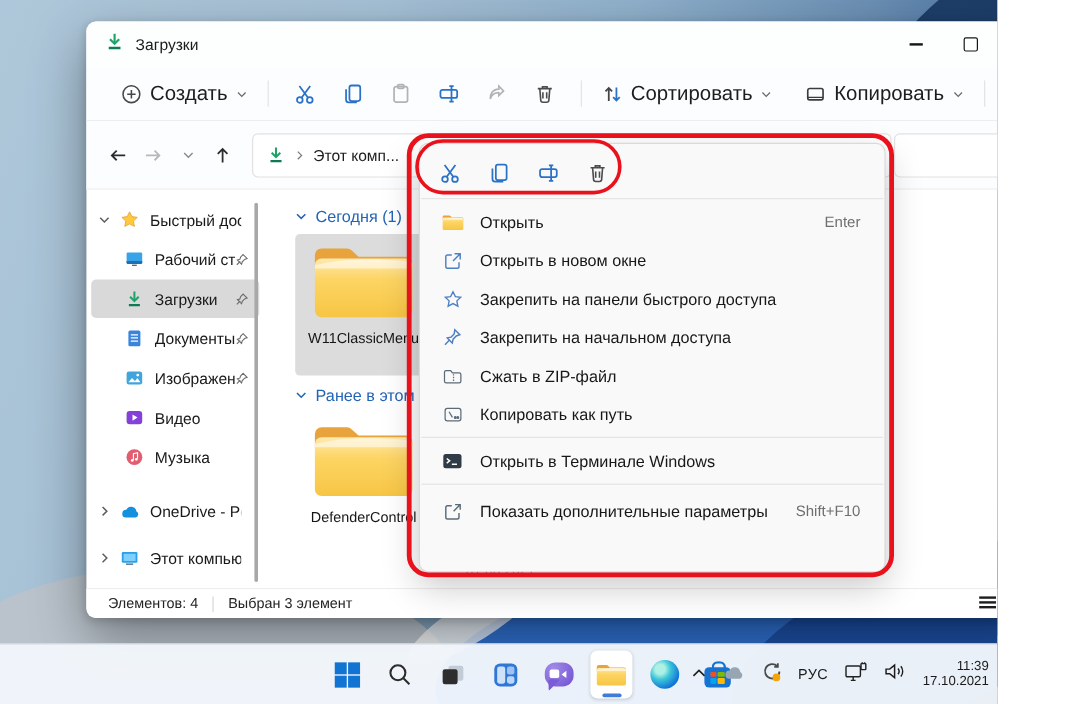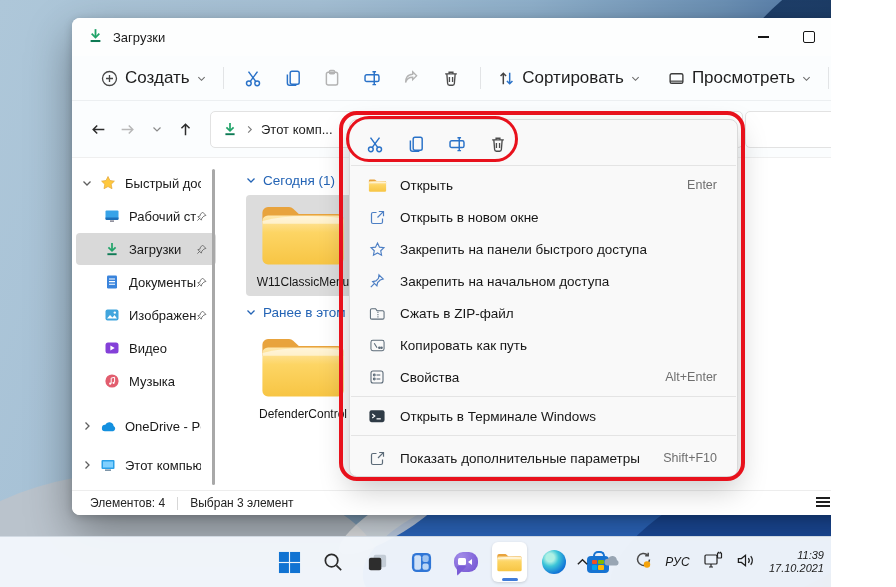--- a/index.html
+++ b/index.html
@@ -42,21 +42,21 @@
   .srow .sic{width:20px;display:flex;justify-content:center;flex:none;margin-right:7px;}
   .srow.child{padding-left:26px;}
   .srow.sel{background:#d9d9d9;}
   .slabel{white-space:nowrap;overflow:hidden;max-width:76px;}
   .pin{margin-left:auto;margin-right:9px;flex:none;display:flex;}
   .gap1{margin-top:13px;} .gap2{margin-top:7px;}
   .sscroll{position:absolute;right:13px;top:12px;bottom:6px;width:3px;background:#a8a8a8;border-radius:2px;}
 
   .content{flex:1;position:relative;padding:13px 0 0 18px;box-sizing:border-box;}
   .ghead{display:flex;align-items:center;gap:7px;color:#2464b5;font-size:13.5px;height:20px;}
-  .tile{width:114px;border-radius:4px;margin:5px 0 4px 0;padding:5px 2px 7px;text-align:center;box-sizing:border-box;}
+  .tile{width:114px;border-radius:4px;margin:5px 0 4px 0;padding:5px 2px 24px;text-align:center;box-sizing:border-box;}
   .tile.sel{background:#dcdcdc;}
   .tile svg{display:block;margin:0 auto;}
   .tlabel{font-size:12px;color:#161616;margin-top:5px;white-space:nowrap;}
   .g2{margin-top:6px;}
   .ghost{position:absolute;left:270px;top:437px;width:150px;text-align:center;font-size:11.5px;color:#3c3c3c;line-height:14px;z-index:5;}
   .ctrack{position:absolute;right:0;top:0;bottom:0;width:9px;background:#f4f4f4;}
   .cthumb{position:absolute;right:3px;top:12px;width:3px;height:178px;background:#8f8f8f;border-radius:2px;}
 
   .statusbar{position:absolute;left:0;right:0;bottom:0;height:24px;border-top:1px solid #ededed;background:#fff;border-radius:0 0 8px 8px;display:flex;align-items:center;padding-left:18px;font-size:12px;color:#242424;gap:12px;}
   .sdiv{width:1px;height:13px;background:#d7d7d7;}
@@ -76,21 +76,21 @@
   .mi{height:32px;display:flex;align-items:center;padding:0 20px 0 17px;font-size:13.5px;color:#171717;}
   .mi.tall{height:38px;}
   .mi .ic{width:20px;display:flex;justify-content:center;flex:none;margin-right:13px;}
   .mi .sc{margin-left:auto;color:#6f6f6f;font-size:12.5px;}
 
   
   .red-outer{position:absolute;left:339px;top:111px;width:406px;height:370px;border:4px solid #e8111c;border-radius:18px;z-index:30;pointer-events:none;box-sizing:border-box;}
   .red-inner{position:absolute;left:346px;top:116px;width:172px;height:46px;border:3px solid #e8111c;border-radius:23px;z-index:31;pointer-events:none;box-sizing:border-box;}
 
   
-  .taskbar{position:absolute;left:0;right:0;bottom:0;height:50px;background:rgba(242,246,251,.97);border-top:1px solid rgba(120,140,160,.25);z-index:40;font-style:italic;}
+  .taskbar{position:absolute;left:0;right:0;bottom:0;height:50px;background:rgba(242,246,251,.97);border-top:1px solid rgba(120,140,160,.25);z-index:40;}
   .tcenter{position:absolute;left:272px;top:5px;display:flex;gap:9px;align-items:center;}
   .tapp{width:35px;height:40px;display:flex;align-items:center;justify-content:center;border-radius:6px;position:relative;}
   .tapp.active{background:#fff;box-shadow:0 1px 3px rgba(0,0,0,.15);}
   .tapp.active .ind{position:absolute;bottom:1px;left:50%;transform:translateX(-50%);width:16px;height:3px;border-radius:2px;background:#3f7bd9;}
   .edge-ic{width:24px;height:24px;border-radius:50%;background:radial-gradient(circle at 34% 32%,#aef0e4 0 18%,#3dc6d8 38%,#1276d8 72%,#0a50a8 100%);}
   .store-ic{position:relative;width:22px;height:17px;background:#1673d2;border-radius:4px;margin-top:5px;}
   .store-ic::before{content:"";position:absolute;left:6px;top:-5px;width:8px;height:8px;border:2px solid #1673d2;border-bottom:none;border-radius:5px 5px 0 0;}
   .store-grid{position:absolute;left:5px;top:3.5px;width:12px;height:10px;display:grid;grid-template-columns:1fr 1fr;gap:1.5px;}
   .store-grid i{border-radius:1px;}
   .sg1{background:#f25022;}.sg2{background:#7fba00;}.sg3{background:#00a4ef;}.sg4{background:#ffb900;}
@@ -223,21 +223,21 @@
         <span>Сортировать</span>
         <svg width="9" height="9" viewBox="0 0 10 10">
             <path d="M1.5 3.5 5 7l3.5-3.5" fill="none" stroke="#6a6a6a" stroke-width="1.2"></path>
           </svg>
       </div>
       <div class="tbtn" style="margin-left:14px">
         <svg width="17" height="17" viewBox="0 0 16 16">
             <rect x="2" y="3.5" width="12" height="9" rx="1.5" fill="none" stroke="#3c3c3c" stroke-width="1.3"></rect>
             <path d="M2 10.5h12" stroke="#3c3c3c" stroke-width="1.1"></path>
           </svg>
-        <span>Просмотреть</span>
+        <span>Копировать</span>
         <svg width="9" height="9" viewBox="0 0 10 10">
             <path d="M1.5 3.5 5 7l3.5-3.5" fill="none" stroke="#6a6a6a" stroke-width="1.2"></path>
           </svg>
       </div>
       <span class="tdiv"></span>
       <div class="dots">
           <i></i>
           <i></i>
           <i></i>
         </div>
@@ -555,35 +555,20 @@
             <g stroke="#5c6b78" stroke-width="1.1" fill="none">
               <rect x="2" y="2.5" width="14" height="11" rx="2"></rect>
               <path d="M5.5 5.5l3 5"></path>
               <circle cx="11" cy="10.5" r=".8" fill="#5c6b78"></circle>
               <circle cx="13.3" cy="10.5" r=".8" fill="#5c6b78"></circle>
             </g>
           </svg>
         </span>
       <span>Копировать как путь</span>
     </div>
-    <div class="mi">
-      <span class="ic">
-          <svg width="16" height="16" viewBox="0 0 16 16">
-            <g stroke="#5c6b78" stroke-width="1.1" fill="none">
-              <rect x="2" y="2" width="12" height="12" rx="2"></rect>
-              <circle cx="5.3" cy="6" r=".9"></circle>
-              <path d="M7.5 6h3.8"></path>
-              <circle cx="5.3" cy="10" r=".9"></circle>
-              <path d="M7.5 10h3.8"></path>
-            </g>
-          </svg>
-        </span>
-      <span>Свойства</span>
-      <span class="sc">Alt+Enter</span>
-    </div>
     <div class="csep"></div>
     <div class="mi">
       <span class="ic">
           <svg width="18" height="16" viewBox="0 0 19 16">
             <rect x="1.5" y="2" width="16" height="12.5" rx="2.2" fill="#2f3b46"></rect>
             <path d="M4.5 6l2.6 2-2.6 2" fill="none" stroke="#fff" stroke-width="1.3"></path>
             <path d="M9 11h4.5" stroke="#fff" stroke-width="1.3"></path>
           </svg>
         </span>
       <span>Открыть в Терминале Windows</span>

